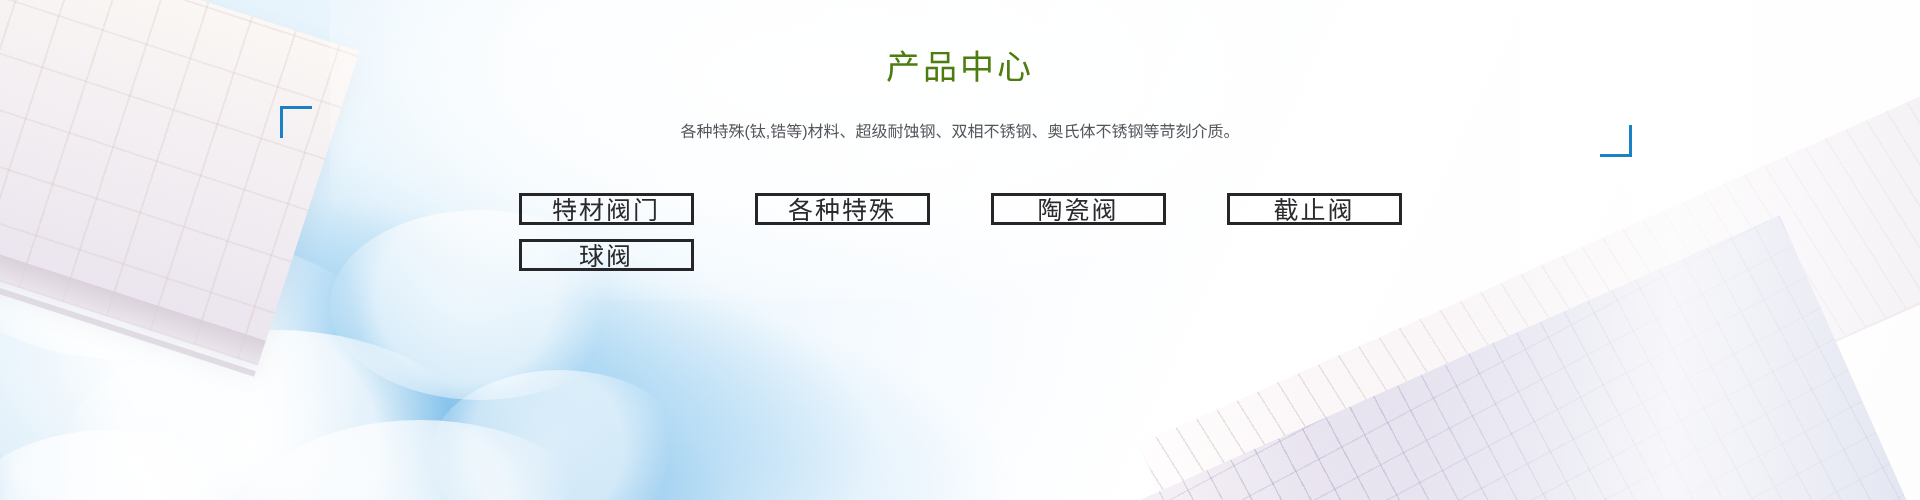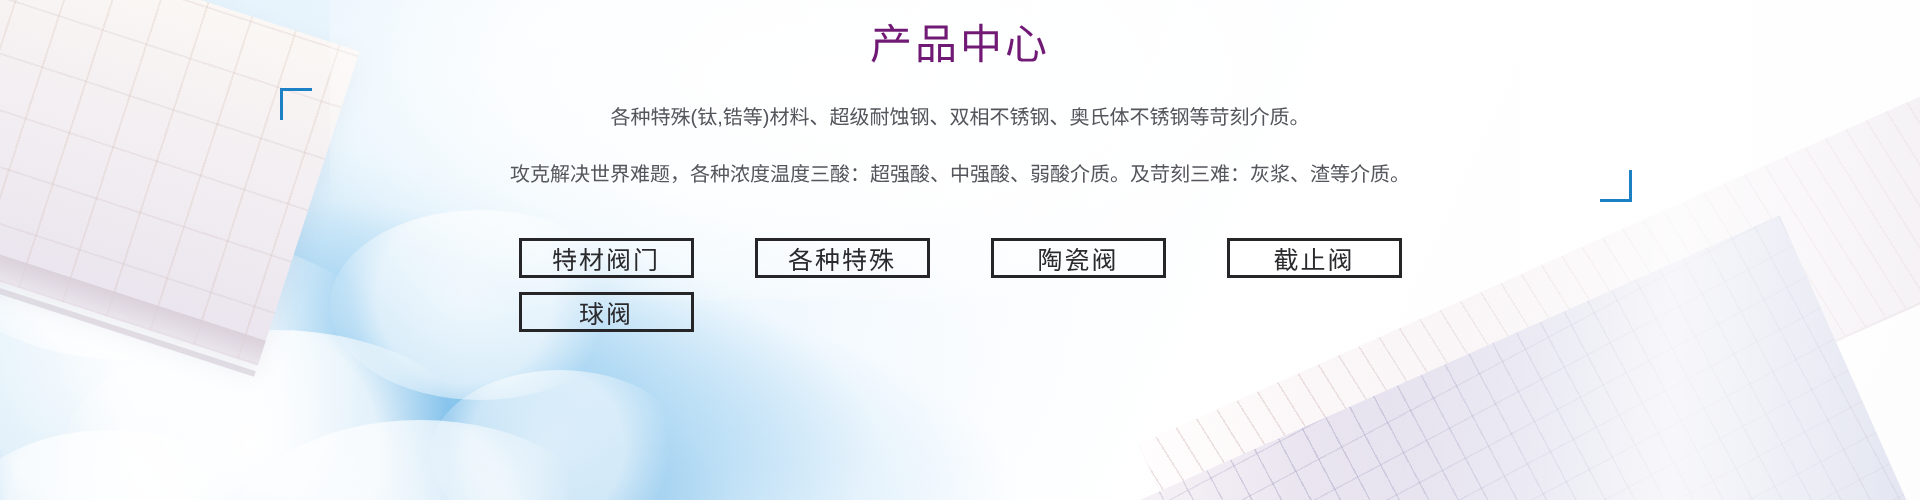--- a/index.html
+++ b/index.html
@@ -117,25 +117,25 @@
     pointer-events:none;
   }
 
   
   .content{
     position:absolute; inset:0;
     display:flex; flex-direction:column; align-items:center;
   }
 
   .page-title{
-    margin-top:24px;
-    font-size:42px;
+    margin-top:50px;
+    font-size:34px;
     line-height:1;
     letter-spacing:3px;
-    color:#701a75;
+    color:#4d7c0f;
     font-weight:400;
     white-space:nowrap;
   }
 
   
   .desc-block{
     position:relative;
     margin-top:30px;
     width:1180px;
     padding:6px 0 4px;
@@ -144,46 +144,46 @@
     position:absolute;
     width:32px; height:32px;
     border-color:#1b81c4;
     border-style:solid;
   }
   .bracket-tl{ left:-90px; top:-8px;  border-width:3px 0 0 3px; }
   .bracket-br{ right:-82px; bottom:-8px; border-width:0 3px 3px 0; }
 
   .desc-line{
     text-align:center;
-    font-size:20px;
+    font-size:16px;
     line-height:1.55;
     color:#55565c;
     white-space:nowrap;
   }
   .desc-line + .desc-line{ margin-top:26px; }
 
   
   .cat-grid{
     margin-top:44px;
     display:grid;
     grid-template-columns:repeat(4, 175px);
     column-gap:61px;
     row-gap:14px;
     justify-content:center;
   }
   .cat-btn{
-    height:40px;
+    height:32px;
     border:3px solid #262628;
     background:transparent;
     display:flex; align-items:center; justify-content:center;
     font-size:25px;
     letter-spacing:2px;
     color:#2b2b2e;
     cursor:pointer;
-    font-family:Liberation Sans, sans-serif;
+    font-family:Liberation Mono, monospace;
     user-select:none;
   }
 </style>
 </head>
 <body>
 
 <div class="banner">
 
   <div class="sky-base"></div>
   <div class="cloud c3"></div>
@@ -204,21 +204,20 @@
 
   <div class="content">
 
     <h1 class="page-title">产品中心</h1>
 
     <div class="desc-block">
       <span class="bracket bracket-tl"></span>
       <span class="bracket bracket-br"></span>
 
       <p class="desc-line">各种特殊(钛,锆等)材料、超级耐蚀钢、双相不锈钢、奥氏体不锈钢等苛刻介质。</p>
-      <p class="desc-line">攻克解决世界难题，各种浓度温度三酸：超强酸、中强酸、弱酸介质。及苛刻三难：灰浆、渣等介质。</p>
     </div>
 
     <div class="cat-grid">
       <button class="cat-btn">特材阀门</button>
       <button class="cat-btn">各种特殊</button>
       <button class="cat-btn">陶瓷阀</button>
       <button class="cat-btn">截止阀</button>
       <button class="cat-btn">球阀</button>
     </div>
 

